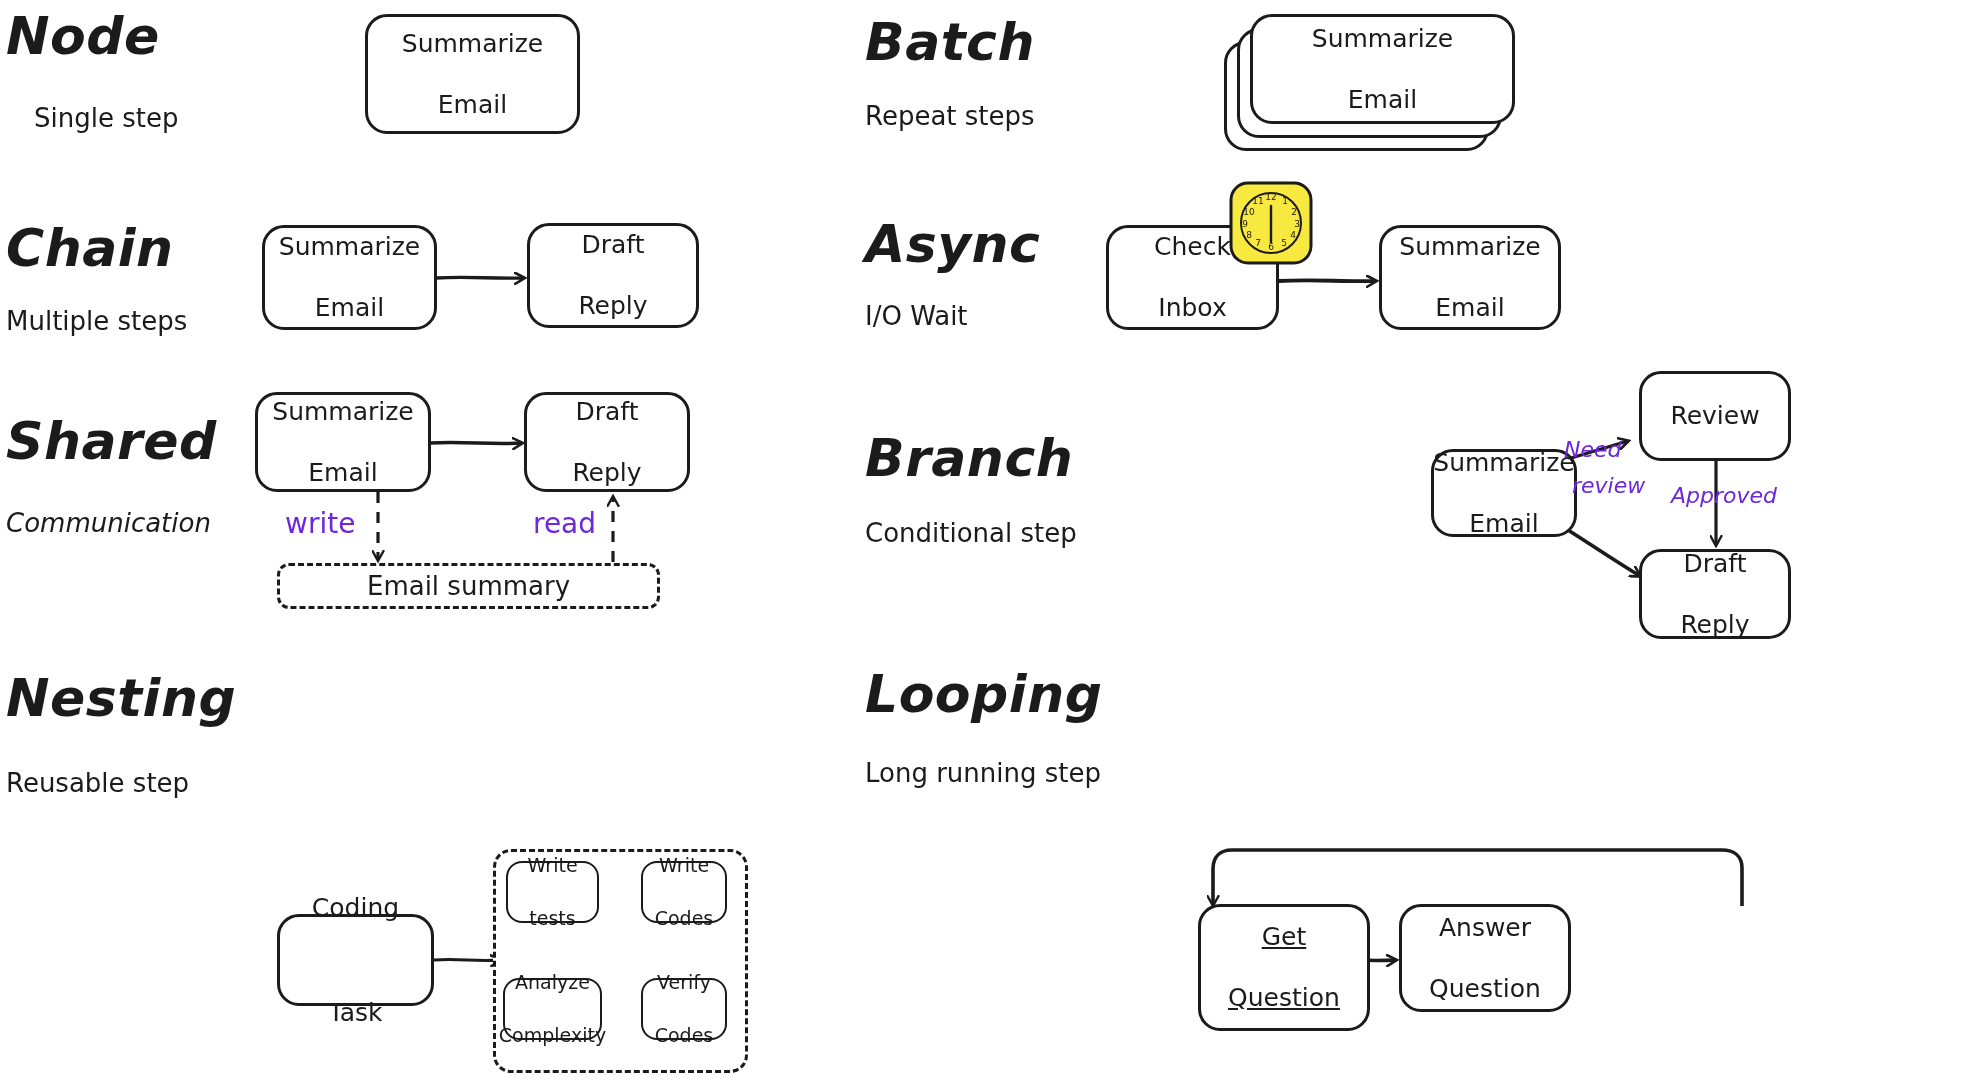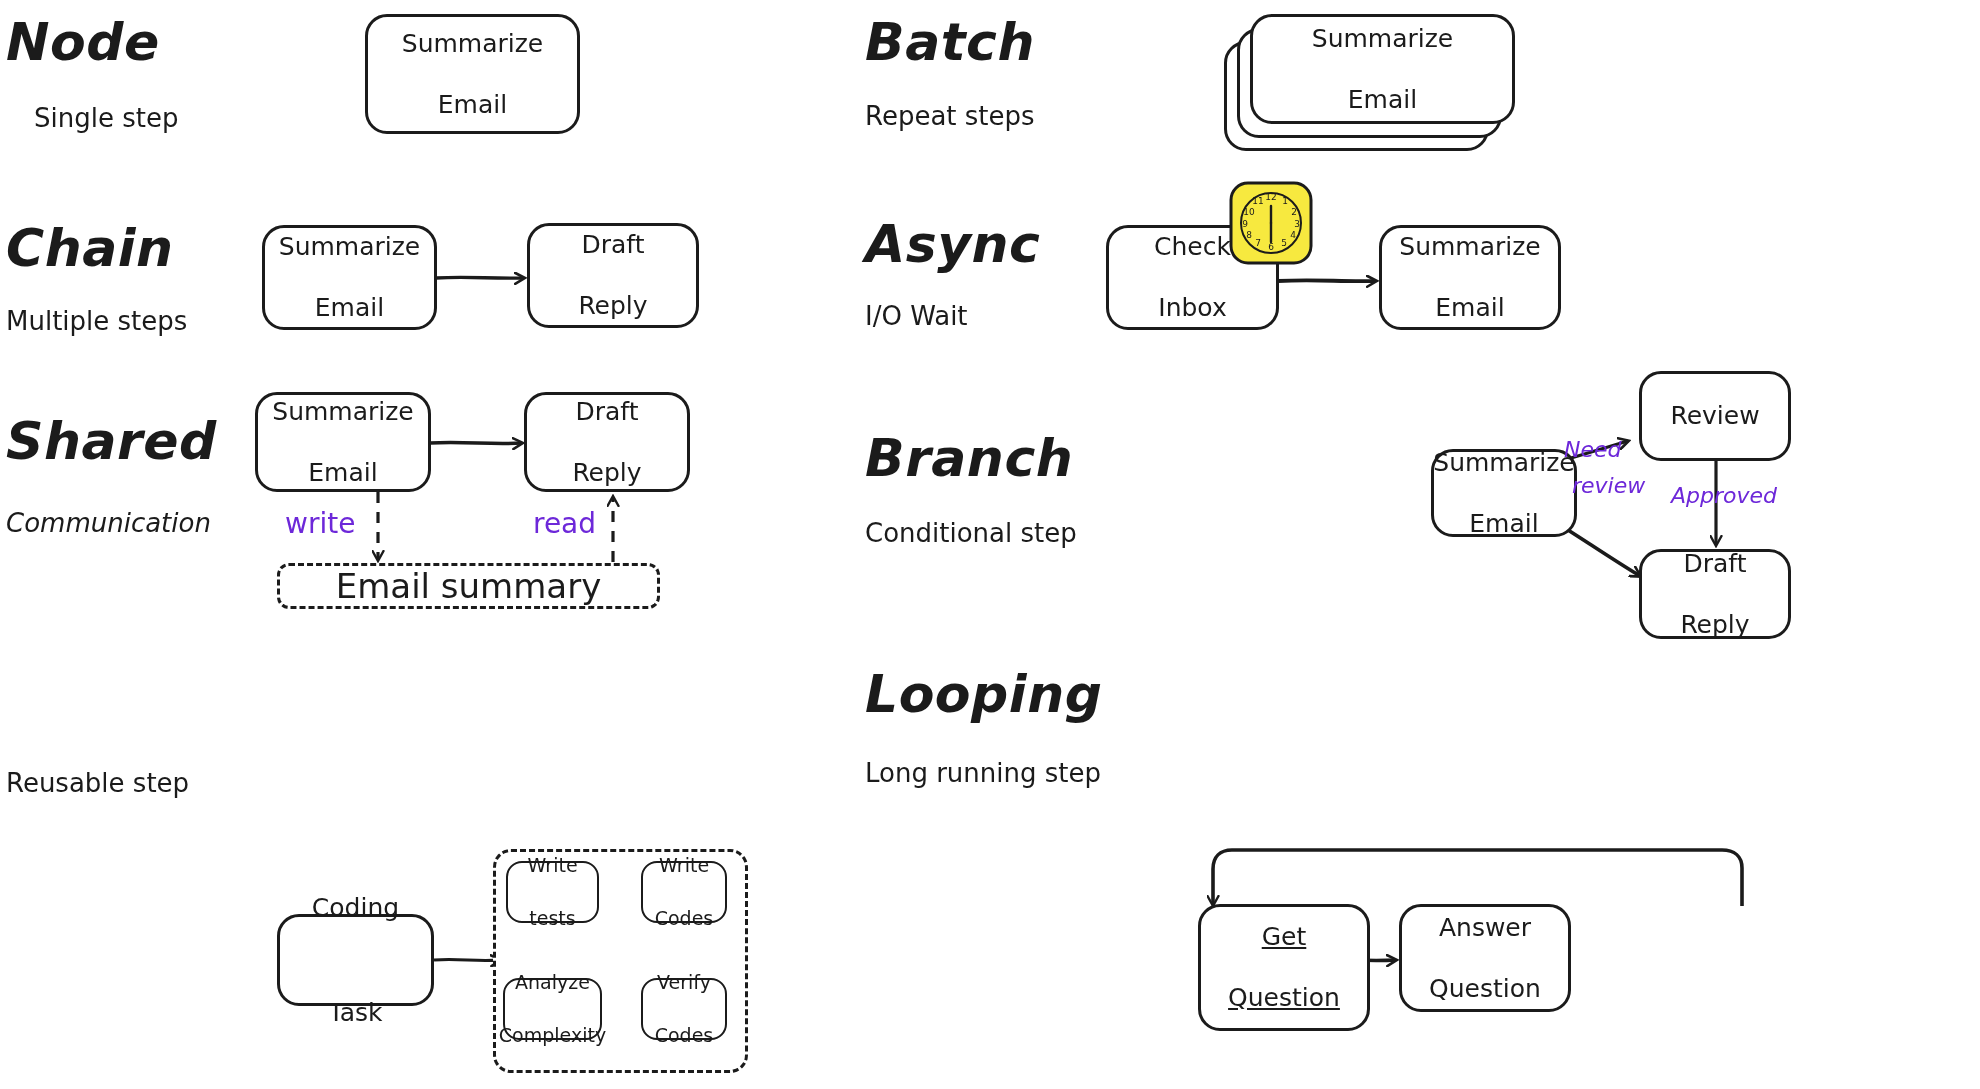--- a/index.html
+++ b/index.html
@@ -34,21 +34,21 @@
   .stack-card{
     position:absolute;box-sizing:border-box;
     border:3px solid #1b1b1b;border-radius:22px;background:#fff;
   }
 
   
   .store{
     position:absolute;box-sizing:border-box;
     border:3px dashed #1b1b1b;border-radius:12px;background:#fff;
     display:flex;align-items:center;justify-content:center;
-    font-family:"DejaVu Sans", sans-serif;font-size:34px;color:#1b1b1b;z-index:3;
+    font-family:"DejaVu Sans", sans-serif;font-size:26px;color:#1b1b1b;z-index:3;
   }
   .subflow{
     position:absolute;box-sizing:border-box;
     border:3px dashed #1b1b1b;border-radius:18px;background:#fff;z-index:2;
   }
 
   
   .edge-label{
     position:absolute;font-family:"DejaVu Sans", sans-serif;
     font-size:26px;color:#6d28d9;white-space:nowrap;z-index:4;line-height:1.15;
@@ -103,21 +103,21 @@
     <path d="M684,946 L684,975" stroke-width="2.4" marker-end="url(#ahs)"></path>
 
     <path d="M640,1008 C625,1006 614,1010 600,1008" stroke-width="2.4" marker-end="url(#ahs)"></path>
 
     <path d="M1305,960 C1340,958 1362,962 1396,960" stroke-width="3.6" marker-end="url(#ah)"></path>
 
     <path d="M1742,906 L1742,868 C1742,856 1734,850 1722,850
              L1232,850 C1220,850 1213,857 1213,869 L1213,905" stroke-width="3.6" marker-end="url(#ahd)"></path>
   </svg>
 
-  <div class="sec-title" style="left:6px;top:16px;">Node</div>
+  <div class="sec-title" style="left:6px;top:10px;">Node</div>
   <div class="sec-sub" style="left:6px;top:105px;margin-left:28px;">Single step</div>
 
   <div class="node" style="left:365px;top:14px;width:215px;height:120px;">
     <span>Summarize</span>
     <span class="l2">Email</span>
   </div>
 
   <div class="sec-title" style="left:865px;top:16px;">Batch</div>
   <div class="sec-sub" style="left:865px;top:103px;">Repeat steps</div>
 
@@ -206,20 +206,21 @@
   </div>
   <div class="node" style="left:1639px;top:549px;width:152px;height:90px;">
     <span>Draft</span>
     <span class="l2">Reply</span>
   </div>
 
   <div class="edge-label md" style="left:1564px;top:437px;">Need</div>
   <div class="edge-label md" style="left:1572px;top:473px;">review</div>
   <div class="edge-label md" style="left:1671px;top:483px;">Approved</div>
 
+  <div class="sec-title" style="left:6px;top:672px;">Nesting</div>
   <div class="sec-sub" style="left:6px;top:770px;">Reusable step</div>
 
   <div class="node" style="left:277px;top:914px;width:157px;height:92px;gap:44px;">
     <span>Coding</span>
     <span class="l2">Task</span>
   </div>
 
   <div class="subflow" style="left:493px;top:849px;width:255px;height:224px;"></div>
 
   <div class="node small" style="left:506px;top:861px;width:93px;height:62px;">

